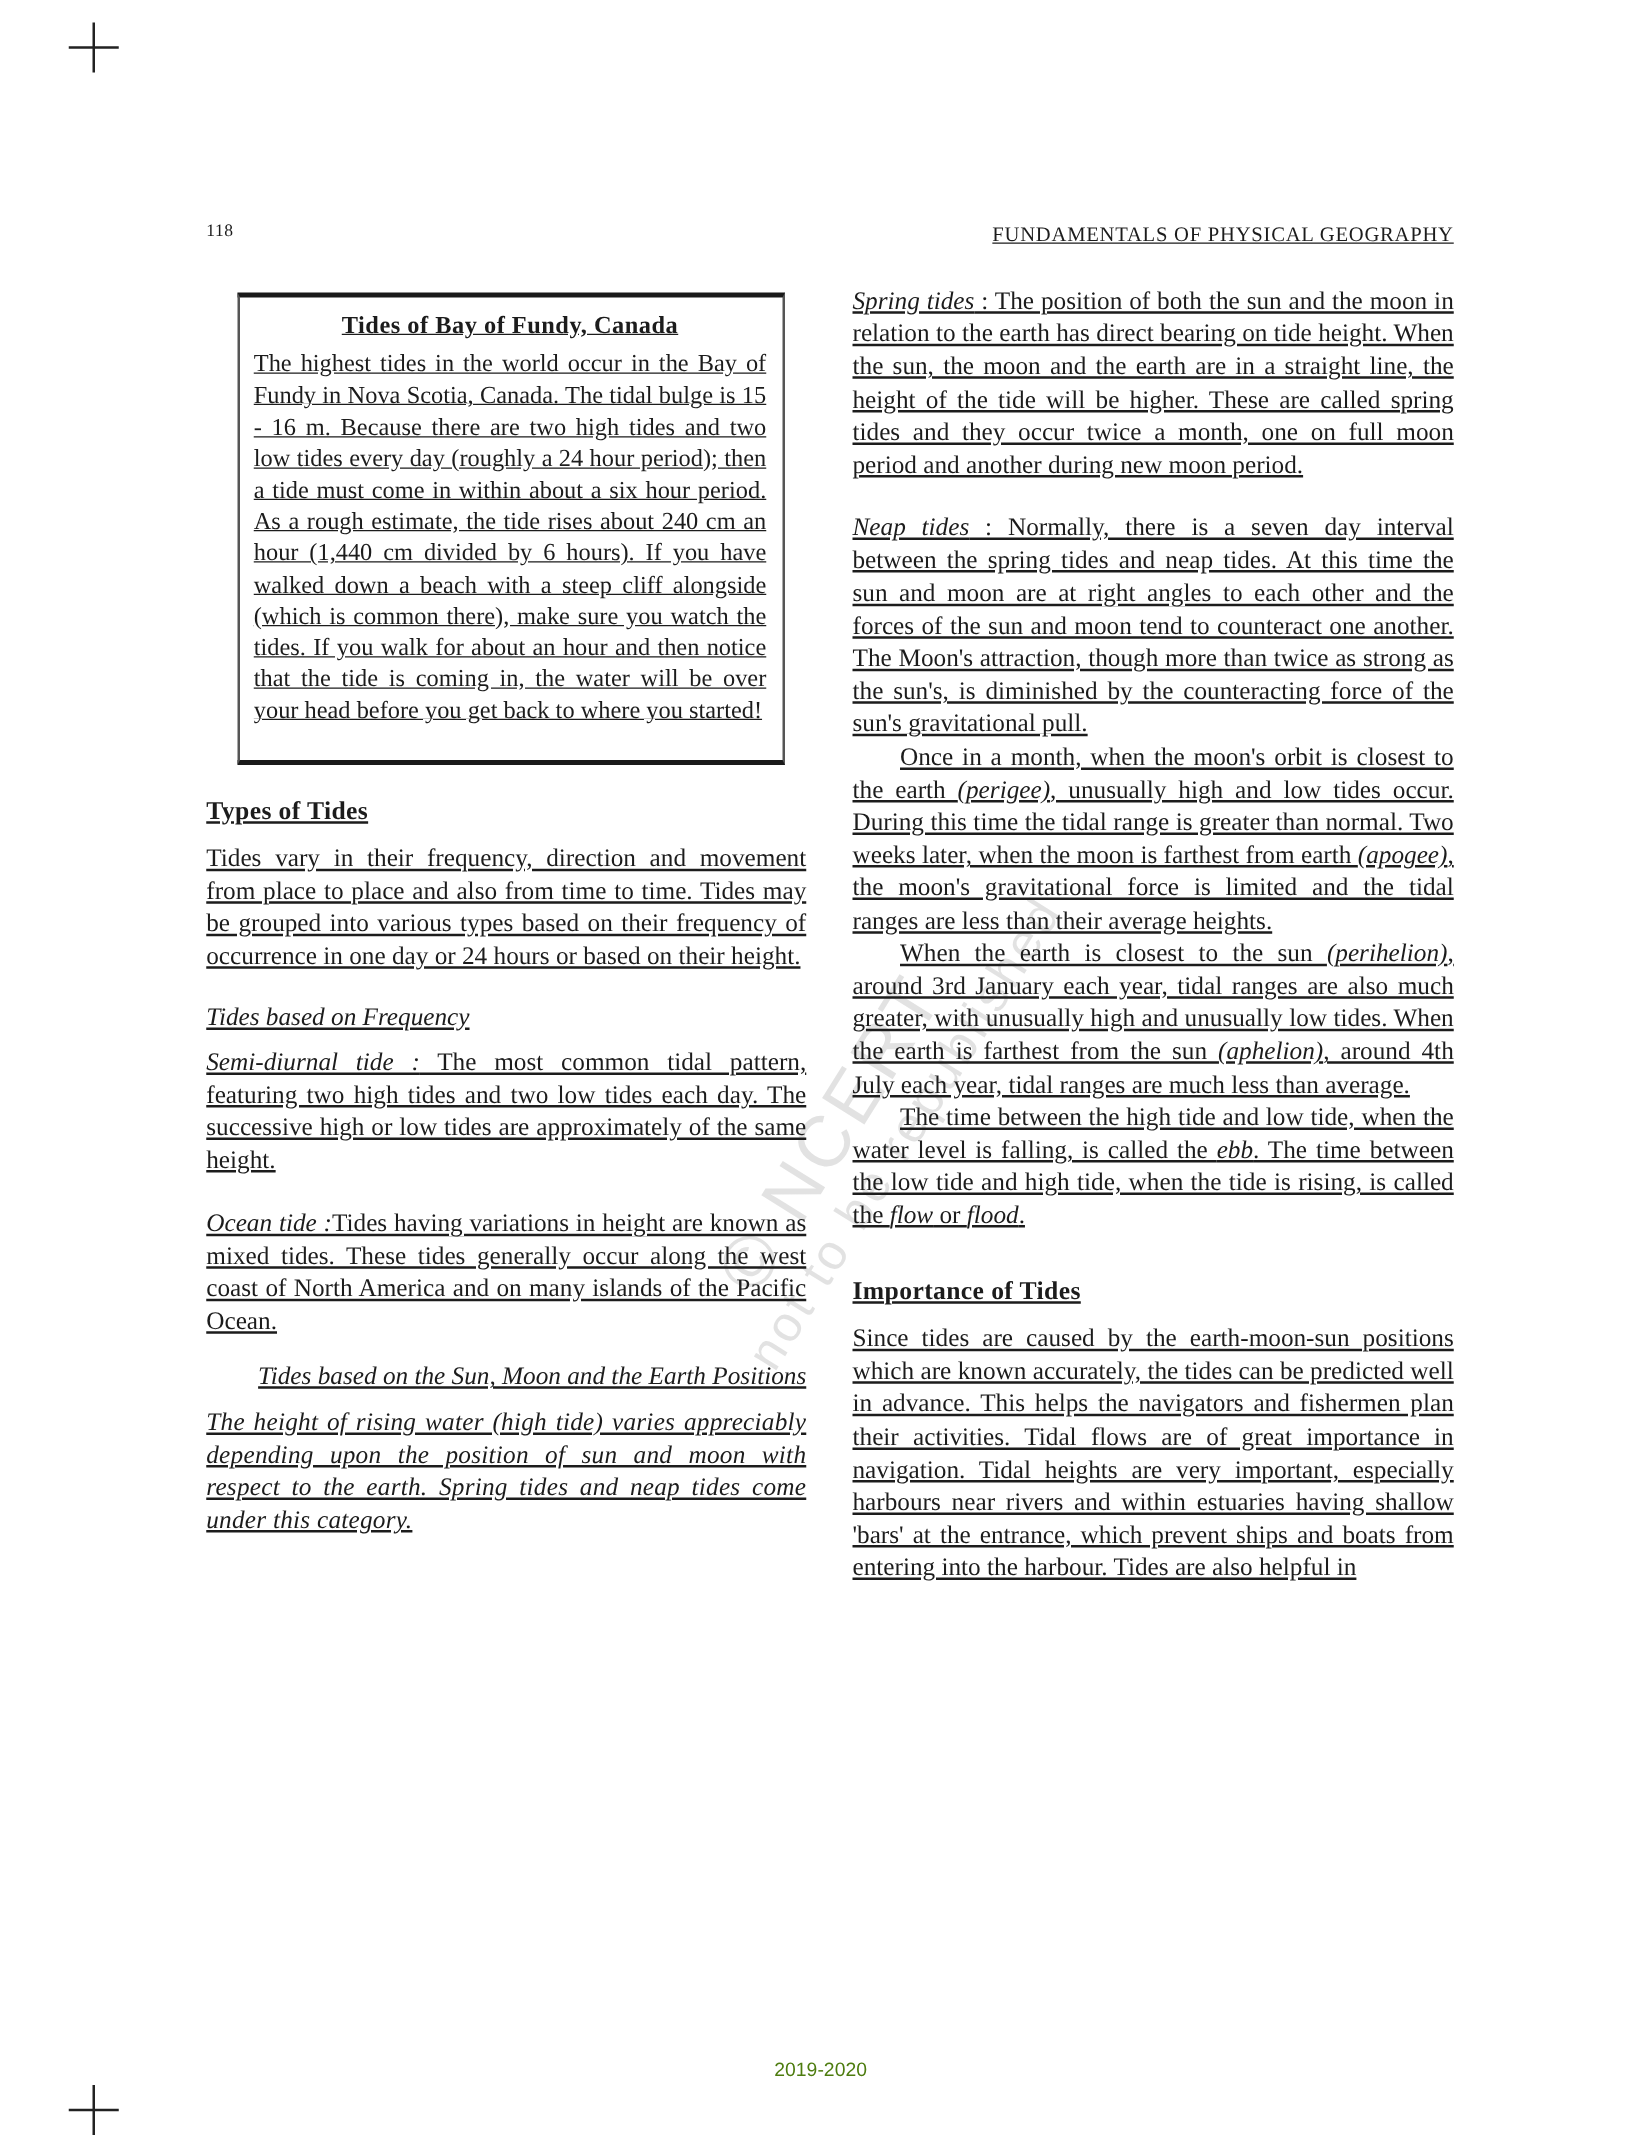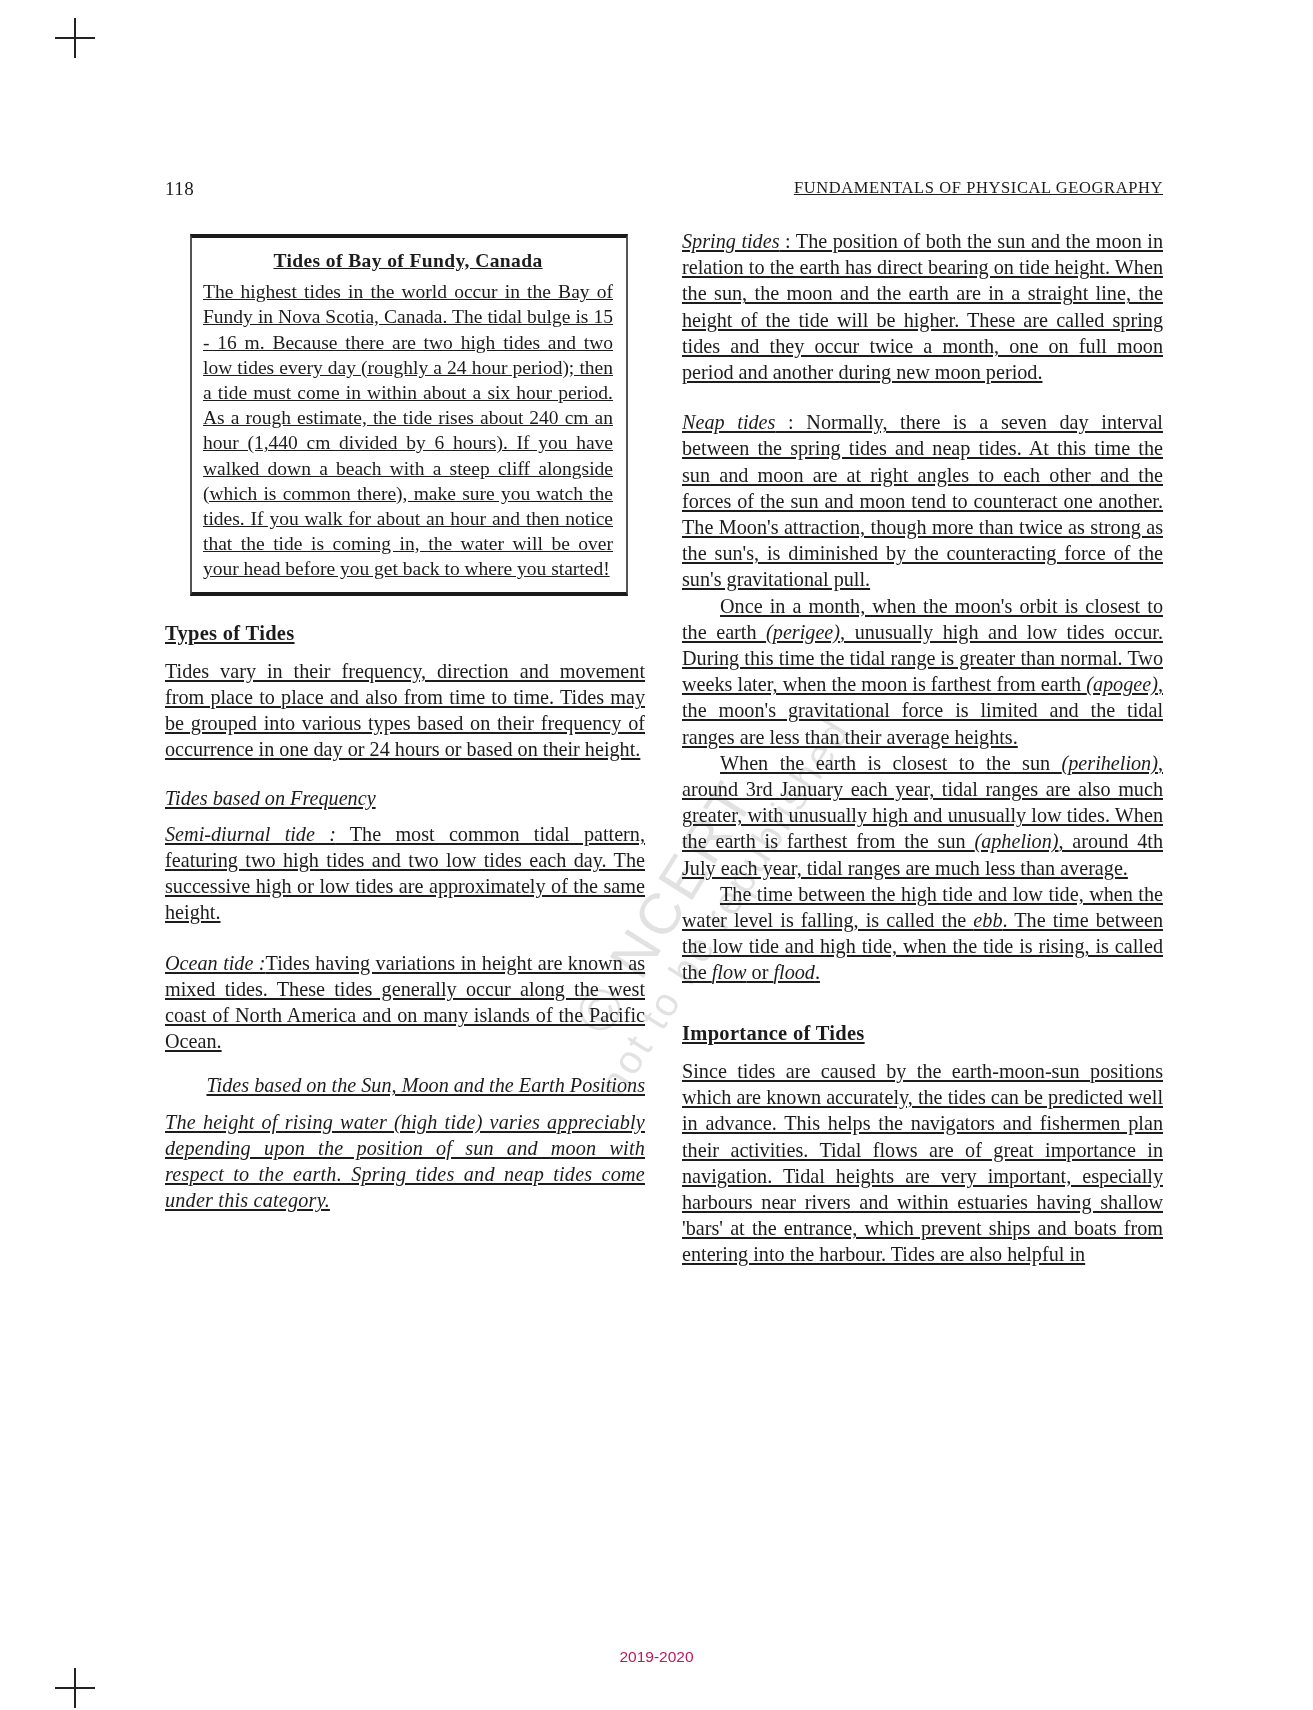--- a/index.html
+++ b/index.html
@@ -2,38 +2,38 @@
 <html><head>
 <meta charset="utf-8">
 <style>
   html, body { margin: 0; padding: 0; background: #ffffff; }
   body { width: 1313px; height: 1710px; position: relative; overflow: hidden;
          font-family: "Liberation Serif", serif; color: #1c1c1c; }
   .crop { position: absolute; width: 40px; height: 40px; }
   .crop::before, .crop::after { content: ""; position: absolute; background: #222; }
   .crop::before { left: 19px; top: 0; width: 2px; height: 40px; }
   .crop::after { top: 19px; left: 0; height: 2px; width: 40px; }
-  .page-num { position: absolute; left: 165px; top: 178px; font-size: 19px; letter-spacing: 0.5px; }
+  .page-num { position: absolute; left: 165px; top: 178px; font-size: 14px; letter-spacing: 0.5px; }
   .running-head { position: absolute; right: 150px; top: 178px; font-size: 16.5px; letter-spacing: 0.6px; text-decoration: underline; }
   .col { position: absolute; font-size: 20.2px; line-height: 26.2px; text-align: justify; hyphens: none; text-decoration: underline; }
   .col-left { left: 165px; width: 480px; top: 234px; }
   .col-right { left: 682px; width: 481px; top: 228px; }
   .box { position: relative; margin-left: 25px; width: 410px; border-left: 2px solid #555; border-right: 2px solid #555;
-         border-top: 4px solid #1a1a1a; border-bottom: 4px solid #1a1a1a; padding: 10px 13px 10px 11px; font-size: 19.5px; line-height: 25.2px; }
+         border-top: 4px solid #1a1a1a; border-bottom: 4px solid #1a1a1a; padding: 10px 13px 26px 11px; font-size: 19.5px; line-height: 25.2px; }
   .box-title { text-align: center; font-weight: bold; font-size: 19.5px; margin-bottom: 6px; letter-spacing: 0.4px; }
   .box-body { text-align: justify; }
   h3.sec { font-size: 20.5px; font-weight: bold; margin: 24px 0 12px 0; letter-spacing: 0.3px; }
   .subhead { font-style: italic; margin: 18px 0 10px 0; }
   p { margin: 0; }
   p.gap { margin-top: 24px; }
   p.indent { text-indent: 38px; }
   .it { font-style: italic; }
   .italic-para { font-style: italic; letter-spacing: 0.2px; }
   .footer { position: absolute; left: 0; width: 1313px; top: 1648px; text-align: center;
-            font-family: "Liberation Sans", sans-serif; font-size: 15.5px; color: #be185d; }
+            font-family: "Liberation Sans", sans-serif; font-size: 15.5px; color: #4d7c0f; }
   .watermark { position: absolute; left: 440px; top: 760px; width: 320px; height: 320px; pointer-events: none; }
   .wm-line { position: absolute; font-family: "Liberation Sans", sans-serif; color: rgba(150,150,150,0.28);
              transform-origin: left top; transform: rotate(-58deg); white-space: nowrap; }
   .wm-1 { left: 120px; top: 250px; font-size: 58px; letter-spacing: 4px; }
   .wm-2 { left: 150px; top: 320px; font-size: 40px; letter-spacing: 3px; }
 </style>
 </head>
 <body>
 
 <div class="crop" style="left:55px;top:18px;"></div>

